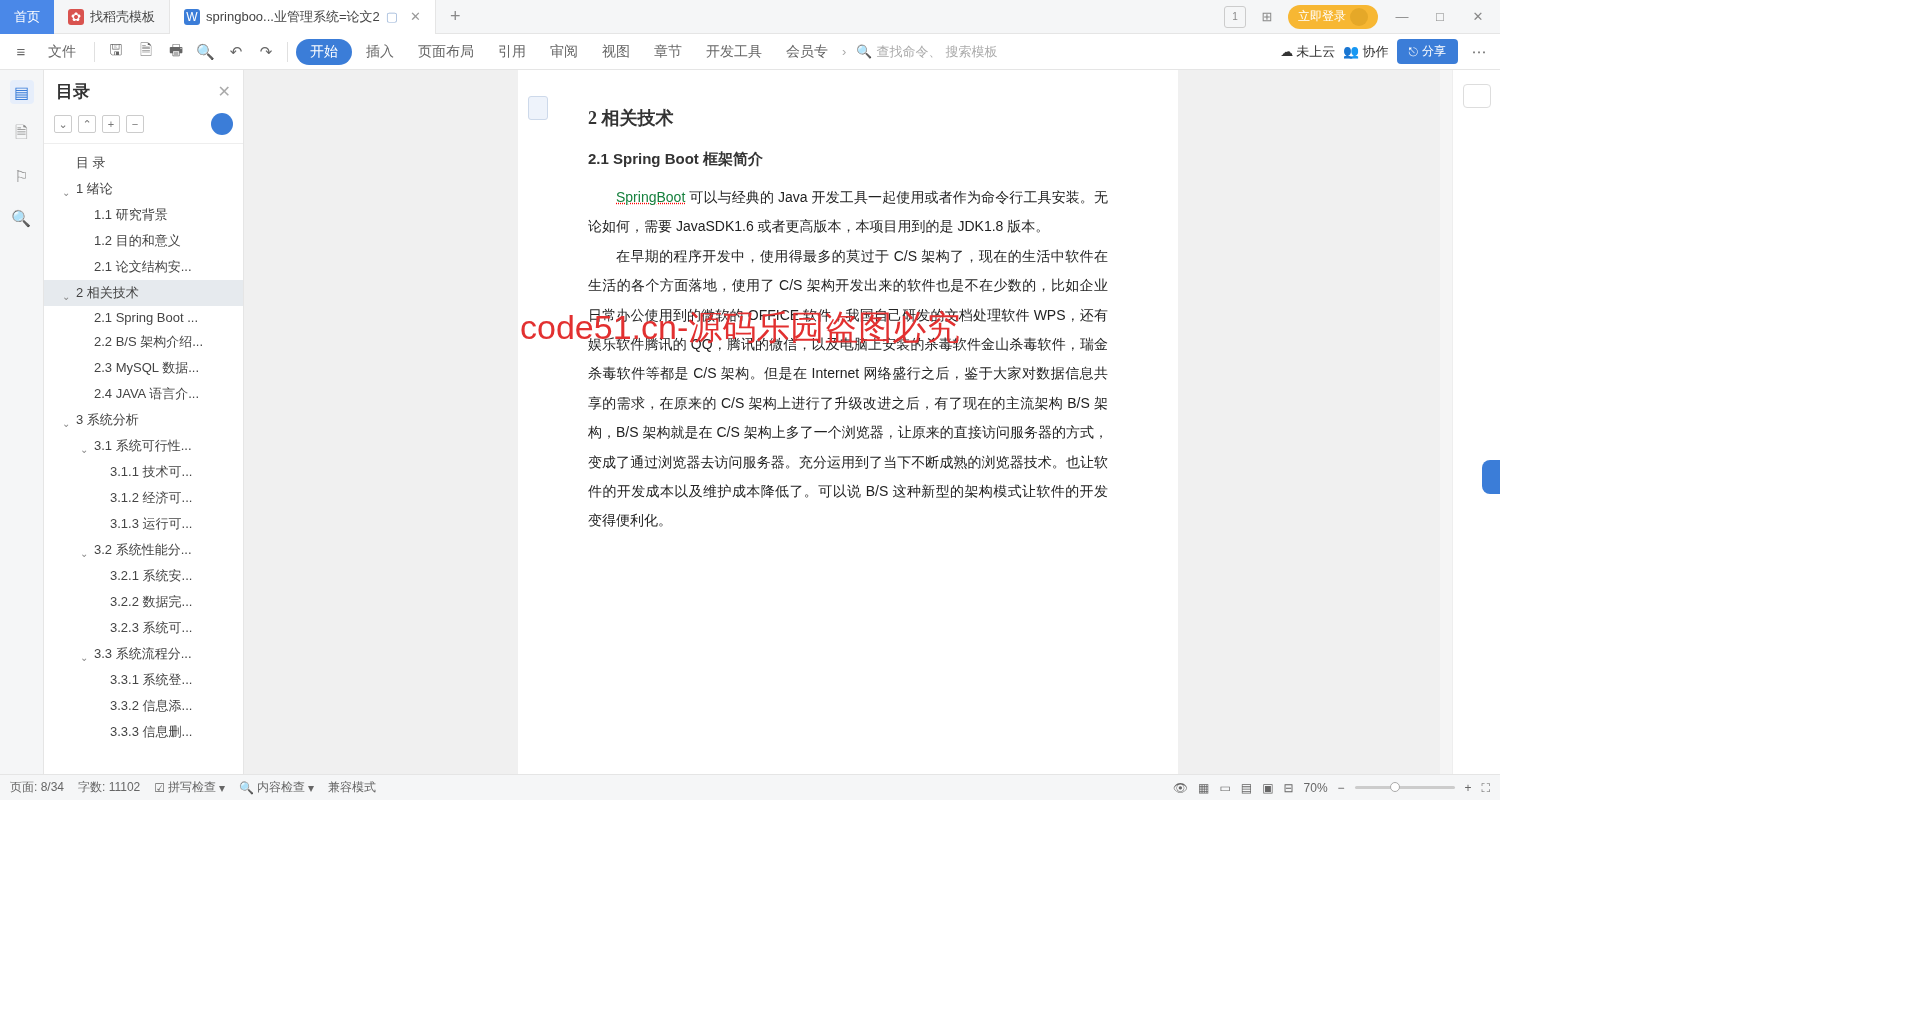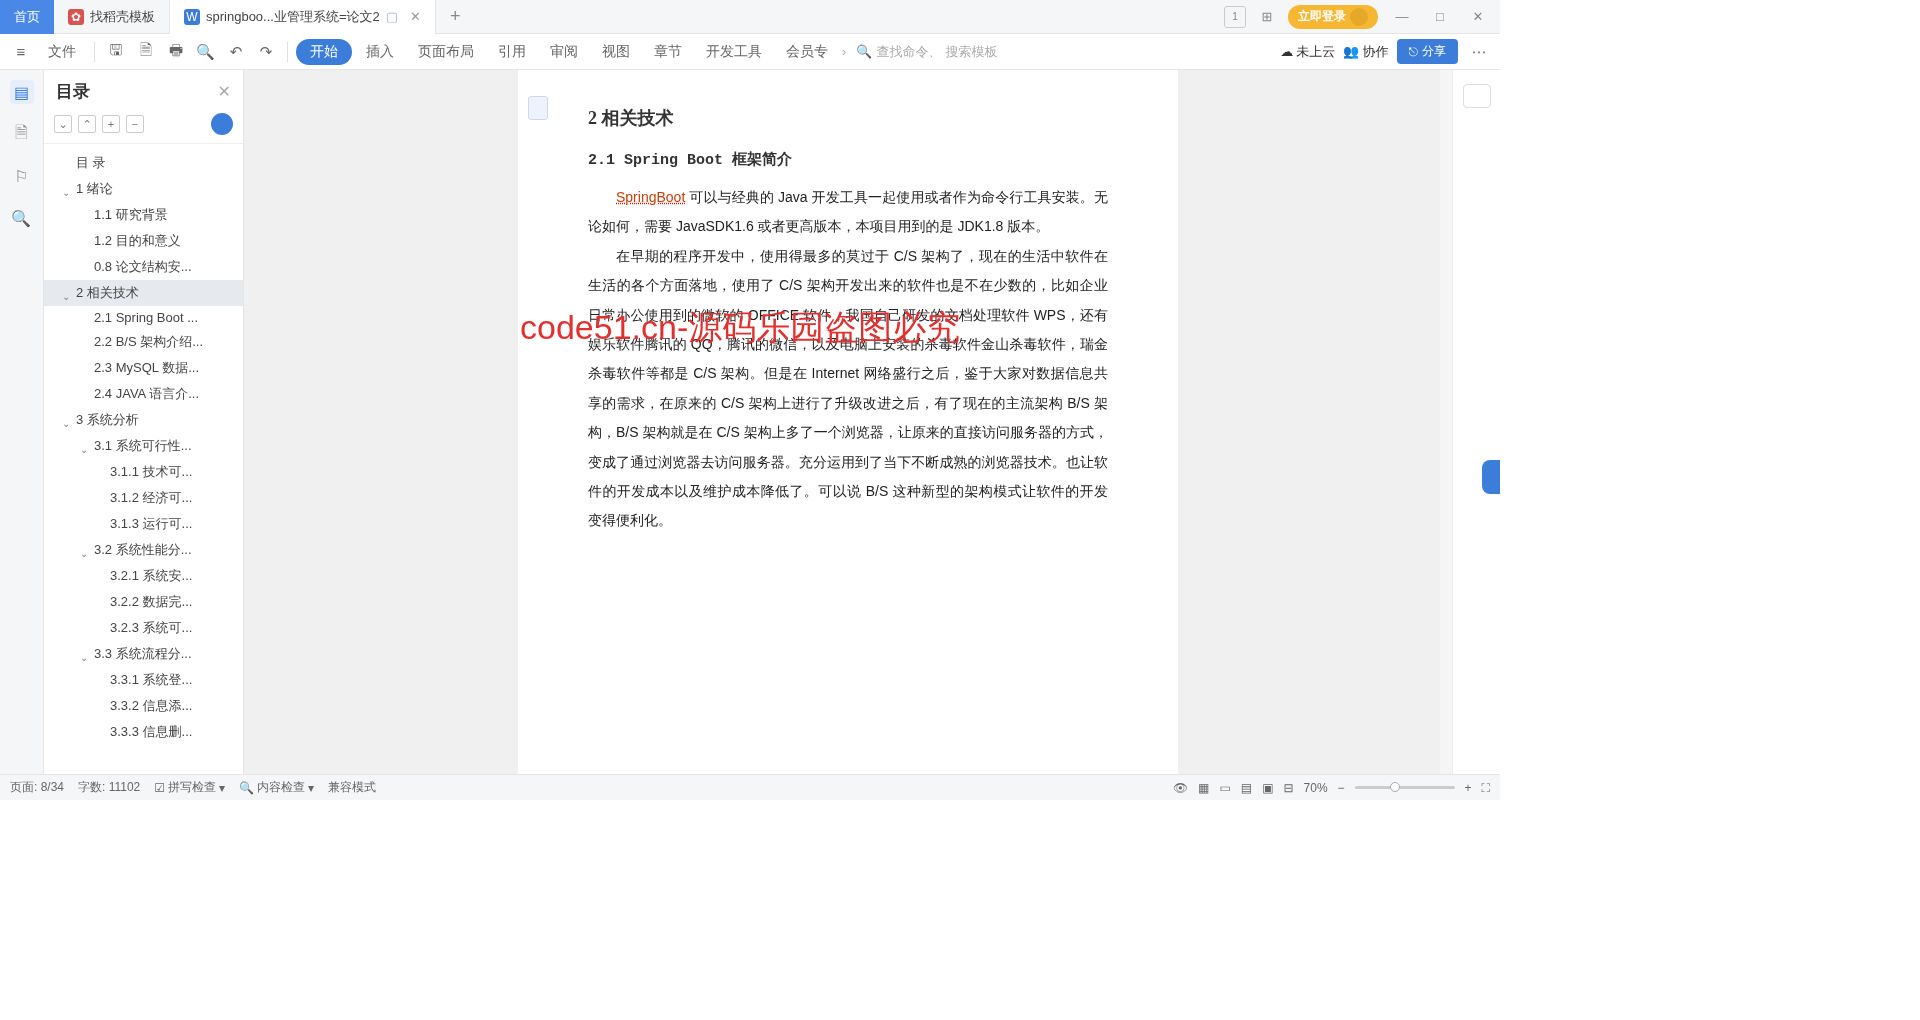--- a/index.html
+++ b/index.html
@@ -14,21 +14,21 @@
 .tab { height: 34px; display: flex; align-items: center; padding: 0 14px; font-size: 13px; color: #444; border-right: 1px solid #e5e5e5; cursor: pointer; gap: 6px; }
 .tab.home { background: #4a88e8; color: #fff; border: none; }
 .tab.active { background: #fff; }
 .tab-ico { width: 16px; height: 16px; display: inline-flex; align-items: center; justify-content: center; font-size: 12px; }
 .tab-ico.red { background: #d9534f; color: #fff; border-radius: 3px; }
 .tab-ico.blue { background: #3b7dd8; color: #fff; border-radius: 3px; }
 .tab-close { color: #999; margin-left: 6px; }
 .tab-plus { padding: 0 14px; color: #888; font-size: 18px; cursor: pointer; }
 .title-right { margin-left: auto; display: flex; align-items: center; gap: 10px; padding-right: 8px; }
 .tr-ico { width: 22px; height: 22px; display: flex; align-items: center; justify-content: center; color: #888; cursor: pointer; border: 1px solid transparent; }
-.login-btn { background: #f7b733; color: #fff; padding: 3px 10px; border-radius: 12px; font-size: 12px; display: flex; align-items: center; gap: 4px; font-weight: bold; }
+.login-btn { background: #f7b733; color: #fff; padding: 3px 10px; border-radius: 12px; font-size: 12px; display: flex; align-items: center; gap: 4px; }
 .login-avatar { width: 18px; height: 18px; background: #e5a828; border-radius: 50%; }
 .win-btn { width: 28px; color: #888; text-align: center; cursor: pointer; }
 
 
 .toolbar { height: 36px; display: flex; align-items: center; padding: 0 8px; gap: 4px; border-bottom: 1px solid #e5e5e5; position: relative; z-index: 3; background: #fff; }
 .tb-ico { width: 26px; height: 26px; display: flex; align-items: center; justify-content: center; color: #666; cursor: pointer; font-size: 15px; border-radius: 3px; }
 .tb-sep { width: 1px; height: 20px; background: #e0e0e0; margin: 0 4px; }
 .menu-item { padding: 4px 10px; color: #666; cursor: pointer; font-size: 14px; border-radius: 4px; }
 .menu-item.active { background: #3b7dd8; color: #fff; padding: 4px 14px; border-radius: 14px; }
 .search-box { display: flex; align-items: center; gap: 4px; color: #aaa; font-size: 13px; padding: 0 6px; }
@@ -57,23 +57,23 @@
 .ol-item.l2 { padding-left: 36px; }
 .ol-item.l3 { padding-left: 52px; }
 .ol-item.selected { background: #e6eaee; }
 .chev { font-size: 10px; color: #888; width: 10px; }
 
 
 .doc-area { flex: 1; background: #f0f0f0; position: relative; overflow: hidden; }
 .page { width: 660px; margin: 0 auto; background: #fff; padding: 30px 70px; min-height: 100%; position: relative; font-family: SimSun, serif; }
 .page-tab { position: absolute; left: 10px; top: 26px; width: 20px; height: 24px; background: #eef3fb; border: 1px solid #cdd9ea; border-radius: 3px; }
 .h2 { font-size: 18px; font-weight: 700; margin: 6px 0 20px; font-family: "Microsoft YaHei"; }
-.h3 { font-size: 15px; font-weight: 700; margin: 18px 0 14px; font-family: Liberation Mono, monospace; }
+.h3 { font-size: 15px; font-weight: 700; margin: 18px 0 14px; font-family: Liberation Sans, sans-serif; }
 .para { font-size: 14px; line-height: 2.1; text-align: justify; text-indent: 2em; color: #222; }
-.para .link { color: #c2410c; text-decoration: underline dotted red; margin-top: 32px; }
+.para .link { color: #15803d; text-decoration: underline dotted red; margin-top: 32px; }
 .right-pane { width: 48px; background: #fff; border-left: 1px solid #eee; padding-top: 14px; display: flex; flex-direction: column; align-items: center; }
 .rp-btn { width: 28px; height: 24px; border: 1px solid #ddd; border-radius: 4px; }
 .doc-scroll { position: absolute; right: 0; top: 0; bottom: 0; width: 12px; background: #f5f5f5; }
 .float-tab { position: absolute; right: 0; top: 460px; width: 18px; height: 34px; background: #3b7dd8; border-radius: 8px 0 0 8px; z-index: 4; }
 
 
 .statusbar { height: 26px; background: #f5f6f7; border-top: 1px solid #e5e5e5; display: flex; align-items: center; padding: 0 10px; font-size: 12px; color: #666; gap: 14px; position: relative; z-index: 3; }
 .sb-item { display: flex; align-items: center; gap: 3px; cursor: pointer; }
 .sb-right { margin-left: auto; display: flex; align-items: center; gap: 10px; }
 .zoom-slider { width: 100px; height: 3px; background: #ccc; position: relative; border-radius: 2px; }
@@ -218,21 +218,21 @@
         <div class="ol-item l2">
           <span class="chev"></span>
           <span>1.1 研究背景</span>
         </div>
         <div class="ol-item l2">
           <span class="chev"></span>
           <span>1.2 目的和意义</span>
         </div>
         <div class="ol-item l2">
           <span class="chev"></span>
-          <span>0.8 论文结构安...</span>
+          <span>2.1 论文结构安...</span>
         </div>
         <div class="ol-item l1 selected">
           <span class="chev">⌄</span>
           <span>2 相关技术</span>
         </div>
         <div class="ol-item l2">
           <span class="chev"></span>
           <span>2.1 Spring Boot ...</span>
         </div>
         <div class="ol-item l2">

